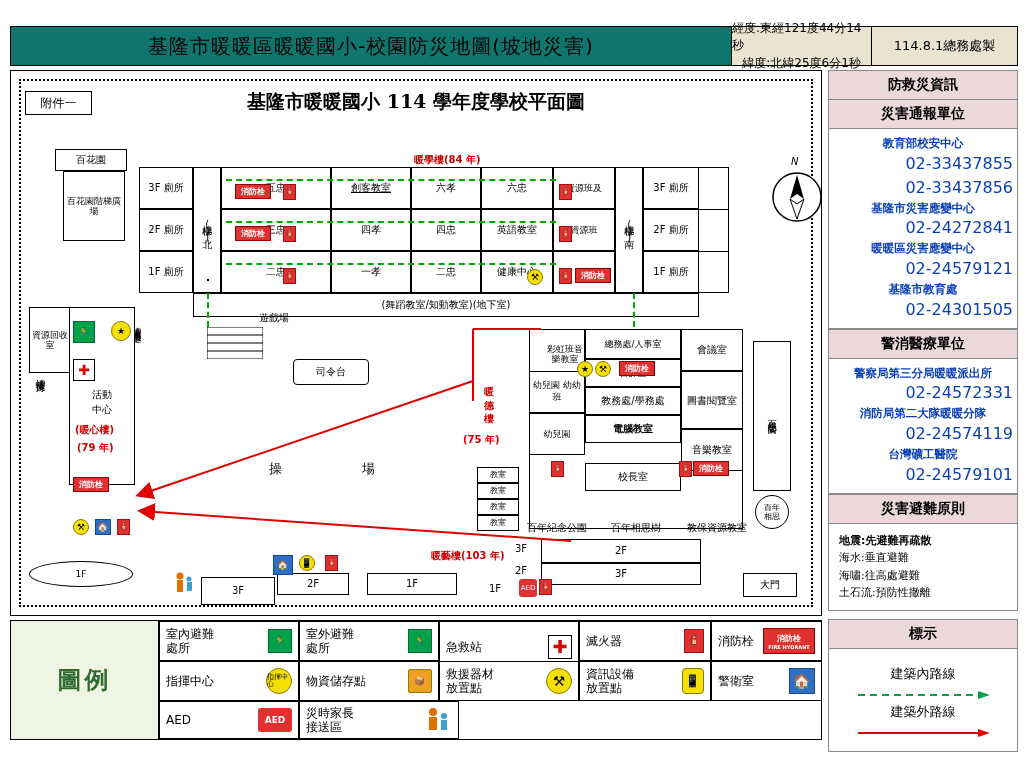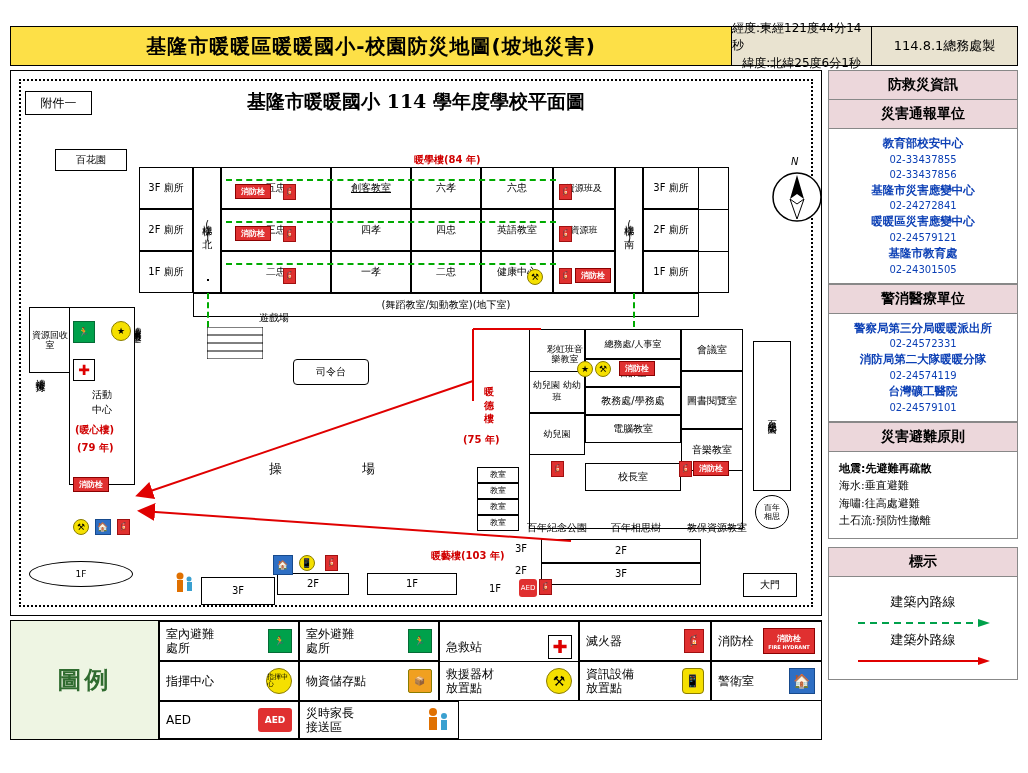--- a/index.html
+++ b/index.html
@@ -12,23 +12,23 @@
     overflow:hidden;
   }
   .page { position:absolute; inset:0; background:#fff; }
 
   
   .header {
     position:absolute; left:10px; top:26px; width:1008px; height:40px;
     display:flex; align-items:stretch;
   }
   .header-title {
-    flex:1; background:#fde047; border:1px solid #000;
+    flex:1; background:#0f766e; border:1px solid #000;
     display:flex; align-items:center; justify-content:center;
-    font-size:20px; font-weight:bold; color:#000; letter-spacing:1px;
+    font-size:20px; font-weight:normal; color:#000; letter-spacing:1px;
   }
   .header-coords {
     width:140px; background:#e9e3d0; border:1px solid #000; border-left:none;
     display:flex; flex-direction:column; align-items:center; justify-content:center;
     font-size:12px; line-height:1.45; color:#000;
   }
   .header-dept {
     width:146px; background:#e9e3d0; border:1px solid #000; border-left:none;
     display:flex; align-items:center; justify-content:center;
     font-size:13px; color:#000;
@@ -103,21 +103,21 @@
   .right { position:absolute; left:828px; top:70px; width:190px; height:670px; }
   .rsec-head {
     background:#ecd7db; border:1px solid #888; text-align:center;
     font-size:14px; font-weight:bold; color:#000; padding:5px 0;
   }
   .rsec-body {
     border:1px solid #888; border-top:none; background:#fff;
     padding:6px 4px; text-align:center;
   }
   .rsec-body .nm { color:#0b3fb5; font-size:11.5px; font-weight:bold; line-height:1.45;}
-  .rsec-body .ph { color:#0b3fb5; font-size:10px; line-height:1.5;}
+  .rsec-body .ph { color:#0b3fb5; font-size:16px; line-height:1.5;text-align:right;}
   .principles { text-align:left; font-size:11px; line-height:1.6; padding:8px 10px; color:#000;}
   .principles .b { font-weight:bold;}
   .mark-body { padding:10px 4px; text-align:center;}
   .mark-row { font-size:13px; margin:6px 0 2px; }
   .mark-line { height:10px; position:relative; margin-bottom:8px;}
 </style>
 </head>
 <body>
 
 <div class="page">
@@ -213,20 +213,21 @@
           <rect x="0" y="0" width="56" height="32" fill="#fff" stroke="#000"></rect>
       <line x1="0" y1="8" x2="56" y2="8" stroke="#000"></line>
           <line x1="0" y1="16" x2="56" y2="16" stroke="#000"></line>
           <line x1="0" y1="24" x2="56" y2="24" stroke="#000"></line>
         </svg>
     </div>
     <div class="blk" style="left:282px; top:288px; width:76px; height:26px; border-radius:4px;">司令台</div>
     <div class="lbl big" style="left:258px; top:389px; letter-spacing:18px;">操　　場</div>
 
     <div class="blk" style="left:44px; top:78px; width:72px; height:22px;">百花園</div>
+    <div class="blk" style="left:52px; top:100px; width:62px; height:70px; font-size:9px;">百花園階梯廣場</div>
     <div class="blk" style="left:18px; top:236px; width:42px; height:66px; font-size:9px;">資源回收室</div>
     <div class="lbl vtext" style="left:22px; top:300px; font-size:10px;">禮堂後方</div>
     <div class="lbl vtext" style="left:118px; top:248px; font-size:10px;">禮堂前木棧步道</div>
 
     <div class="blk" style="left:58px; top:236px; width:66px; height:178px; background:#fff;"></div>
     <div class="lbl" style="left:62px; top:316px; width:58px; text-align:center; line-height:1.5;">
       活動<br>中心
     </div>
     <div class="lbl red" style="left:64px; top:352px; font-size:10px;">(暖心樓)</div>
     <div class="lbl red" style="left:66px; top:370px; font-size:10px;">(79 年)</div>
@@ -245,21 +246,21 @@
 
     <div class="blk" style="left:518px; top:258px; width:214px; height:200px;"></div>
     <div class="blk" style="left:518px; top:258px; width:56px; height:50px; font-size:9px;padding-left:16px;">彩虹班音樂教室</div>
     <div class="blk" style="left:574px; top:258px; width:96px; height:30px; font-size:9px;">總務處/人事室</div>
     <div class="blk" style="left:670px; top:258px; width:62px; height:42px; font-size:10px;">會議室</div>
     <div class="blk" style="left:574px; top:288px; width:96px; height:28px; font-size:9px;">會計室</div>
     <div class="blk" style="left:518px; top:300px; width:56px; height:42px; font-size:9px; line-height:1.3;">幼兒園 幼幼班</div>
     <div class="blk" style="left:574px; top:316px; width:96px; height:28px; font-size:10px;">教務處/學務處</div>
     <div class="blk" style="left:670px; top:300px; width:62px; height:58px; font-size:10px; line-height:1.3;">圖書閱覽室</div>
     <div class="blk" style="left:518px; top:342px; width:56px; height:42px; font-size:9px;">幼兒園</div>
-    <div class="blk" style="left:574px; top:344px; width:96px; height:28px; font-size:10px;">電腦教室</div>
+    <div class="blk" style="left:574px; top:344px; width:96px; height:28px; font-size:10px;font-weight:bold;">電腦教室</div>
     <div class="blk" style="left:670px; top:358px; width:62px; height:42px; font-size:10px;">音樂教室</div>
     <div class="blk" style="left:574px; top:392px; width:96px; height:28px; font-size:10px;">校長室</div>
 
     <div class="blk" style="left:466px; top:396px; width:42px; height:16px; font-size:8px;">教室</div>
     <div class="blk" style="left:466px; top:412px; width:42px; height:16px; font-size:8px;">教室</div>
     <div class="blk" style="left:466px; top:428px; width:42px; height:16px; font-size:8px;">教室</div>
     <div class="blk" style="left:466px; top:444px; width:42px; height:16px; font-size:8px;">教室</div>
 
     <div class="ico ico-yellow" style="left:566px; top:290px;">★</div>
     <div class="ico ico-yellow" style="left:584px; top:290px;">⚒</div>

